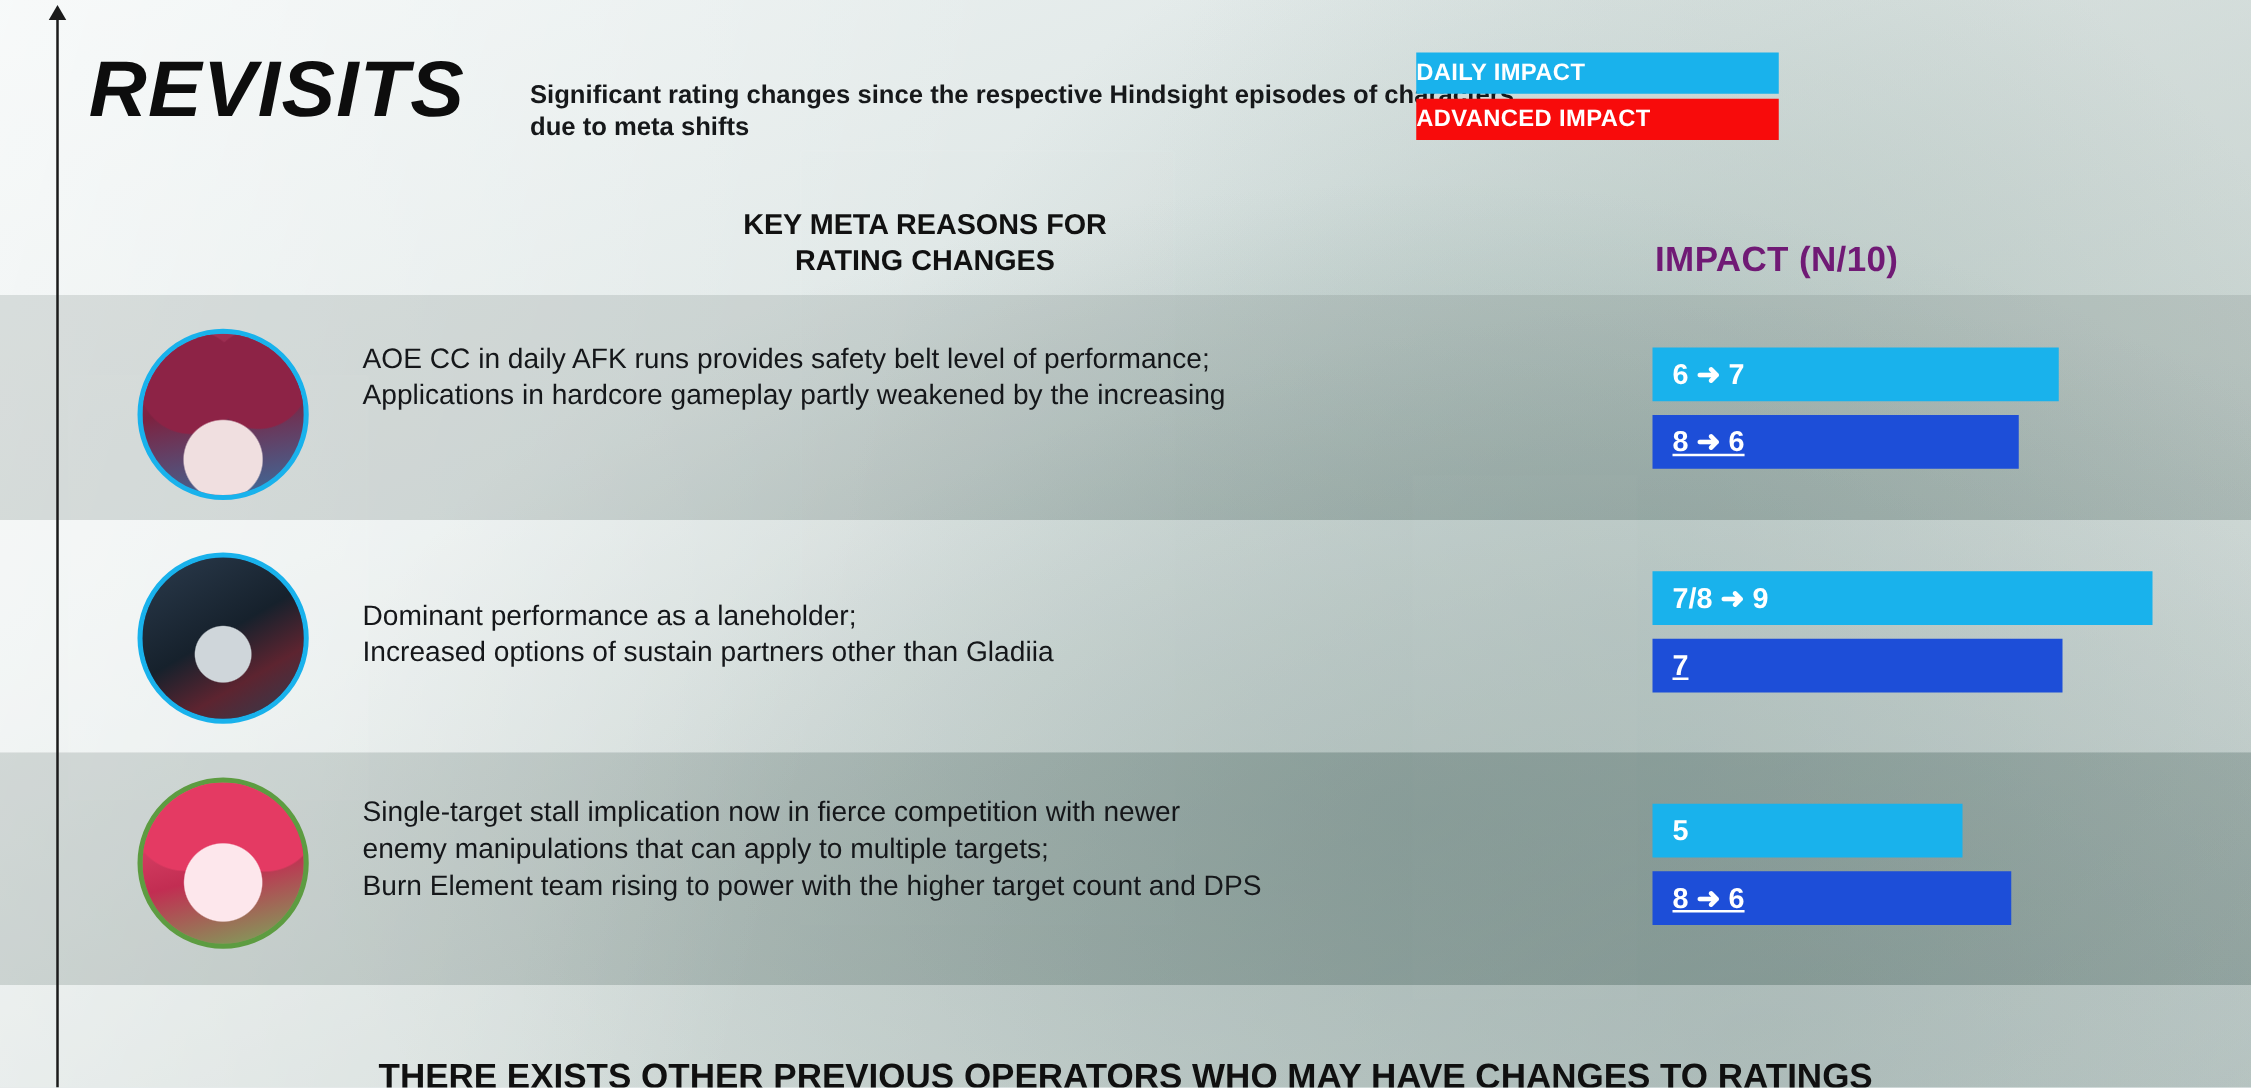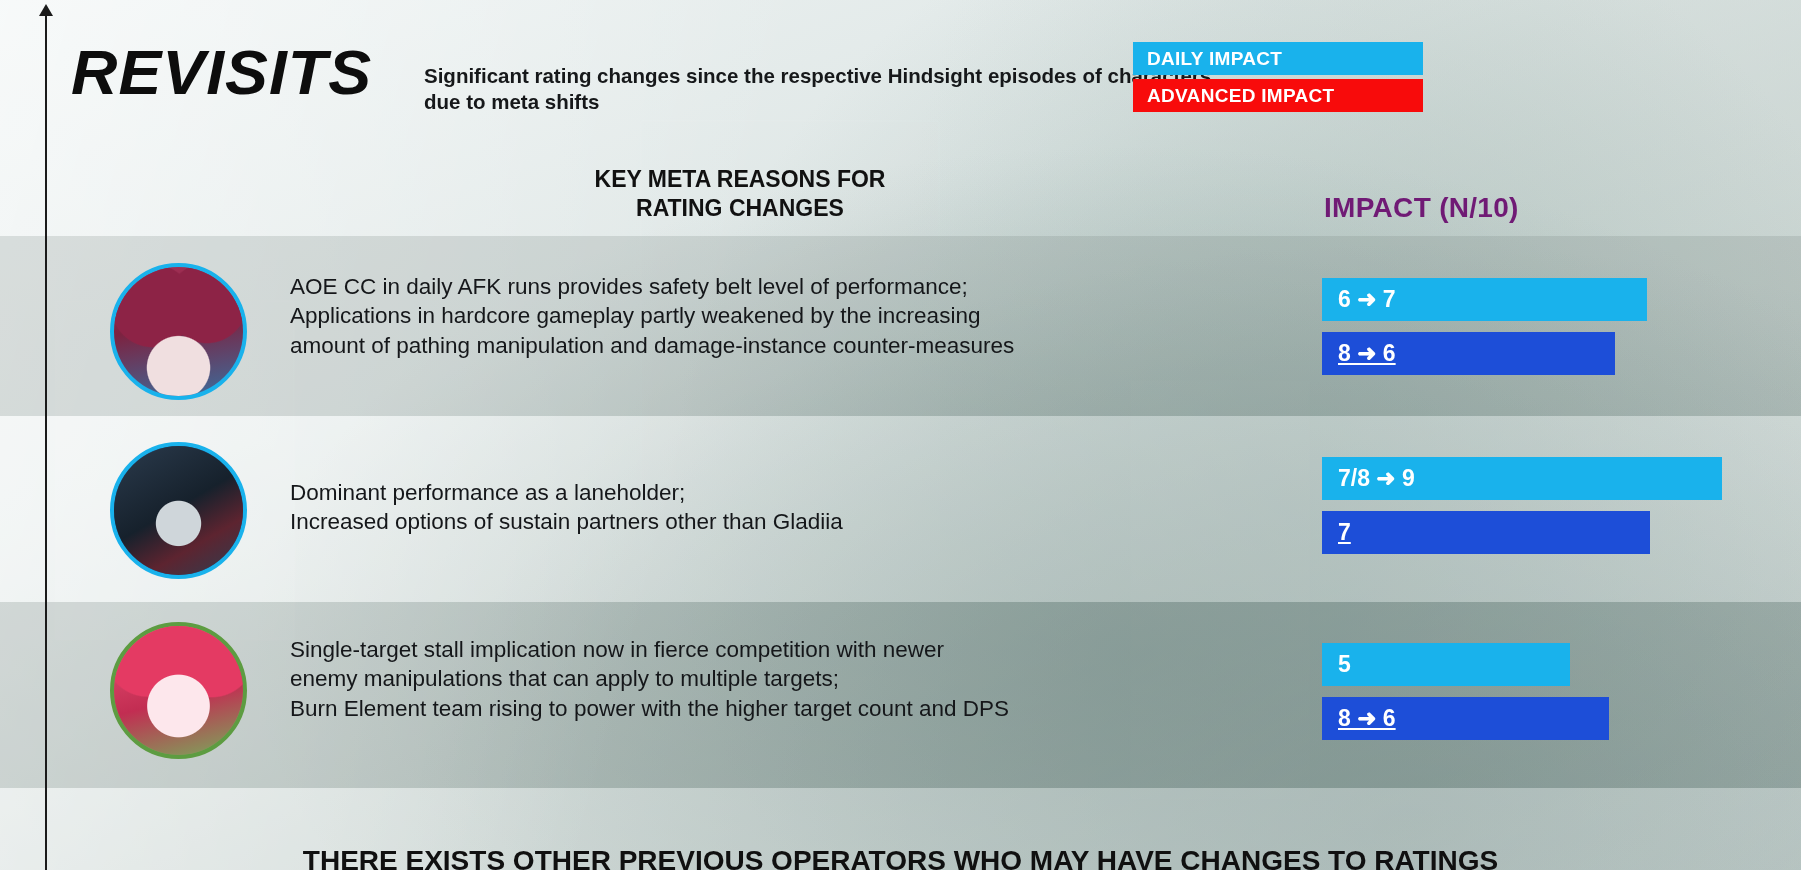--- a/index.html
+++ b/index.html
@@ -110,21 +110,20 @@
     position: absolute;
     right: 378px;
     top: 42px;
     width: 290px;
     z-index: 7;
   }
   #legend .chip {
     height: 33px;
     display: flex;
     align-items: center;
-    padding-left: 14px;
     color: #fff;
     font-size: 19px;
     font-weight: bold;
     letter-spacing: 0.3px;
     margin-bottom: 4px;
   }
   #legend .chip.daily    { background: #19b2ec; }
   #legend .chip.advanced { background: #f80b0b; }
 
   
@@ -244,21 +243,20 @@
       <div class="face" style="background:
             radial-gradient(circle at 50% 78%, #f0dfe0 0%, #f0dfe0 26%, rgba(240,223,224,0) 27%),
             radial-gradient(circle at 30% 30%, #8d2346 0%, #8d2346 32%, rgba(141,35,70,0) 33%),
             radial-gradient(circle at 72% 28%, #8d2346 0%, #8d2346 30%, rgba(141,35,70,0) 31%),
             linear-gradient(170deg, #a63157 0%, #7d2240 45%, #3a6e9e 100%);"></div>
     </div>
 
     <div class="reasons" style="top:272px;">
       <div>AOE CC in daily AFK runs provides safety belt level of performance;</div>
       <div>Applications in hardcore gameplay partly weakened by the increasing</div>
-      <div>amount of pathing manipulation and damage-instance counter-measures</div>
     </div>
 
     <div class="bars" style="top:278px;">
       <div class="bar daily" style="width:325px;">6 ➜ 7</div>
       <div class="bar advanced" style="width:293px;">8 ➜ 6</div>
     </div>
   </div>
 
   <div class="row">
     <div class="avatar" style="top:442px;border-color:#19b2ec;background:#1d5f94;">

